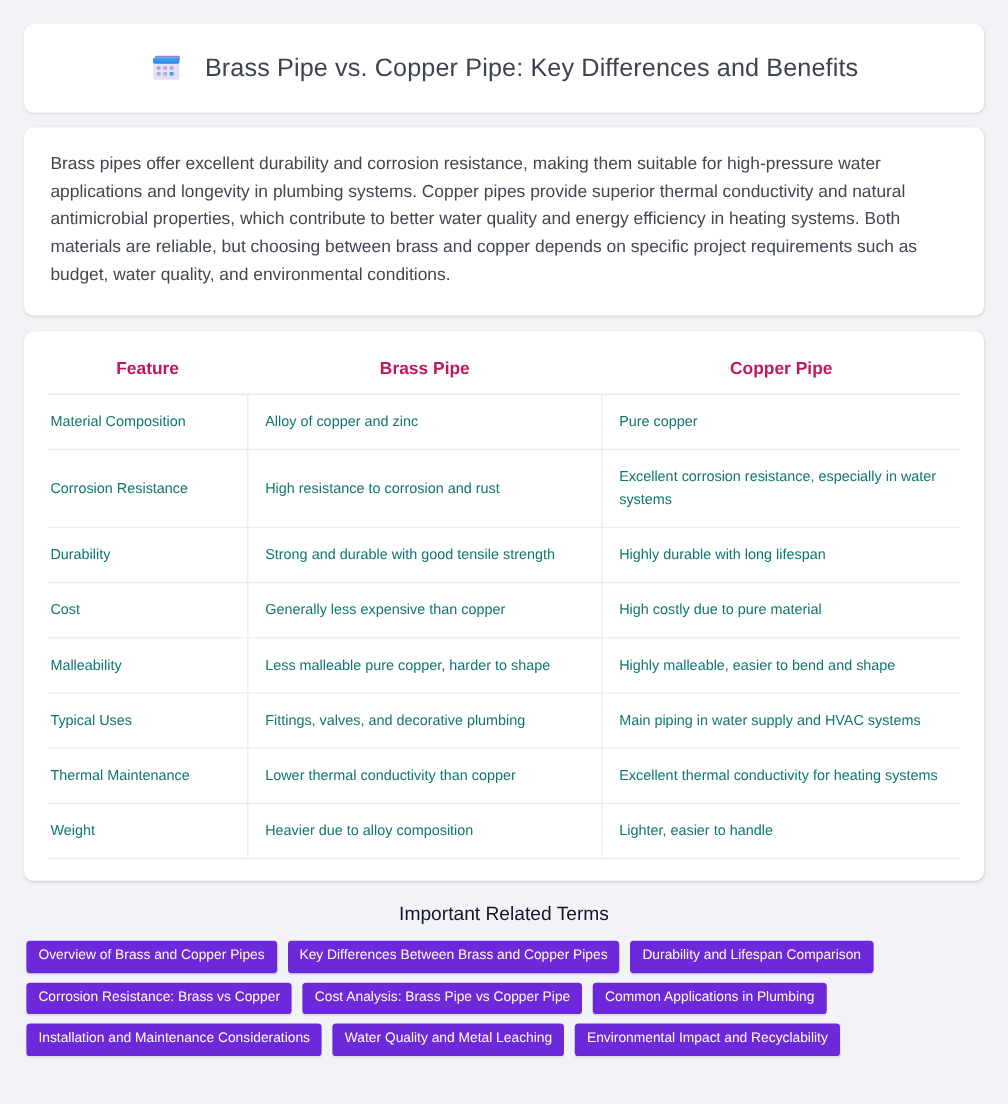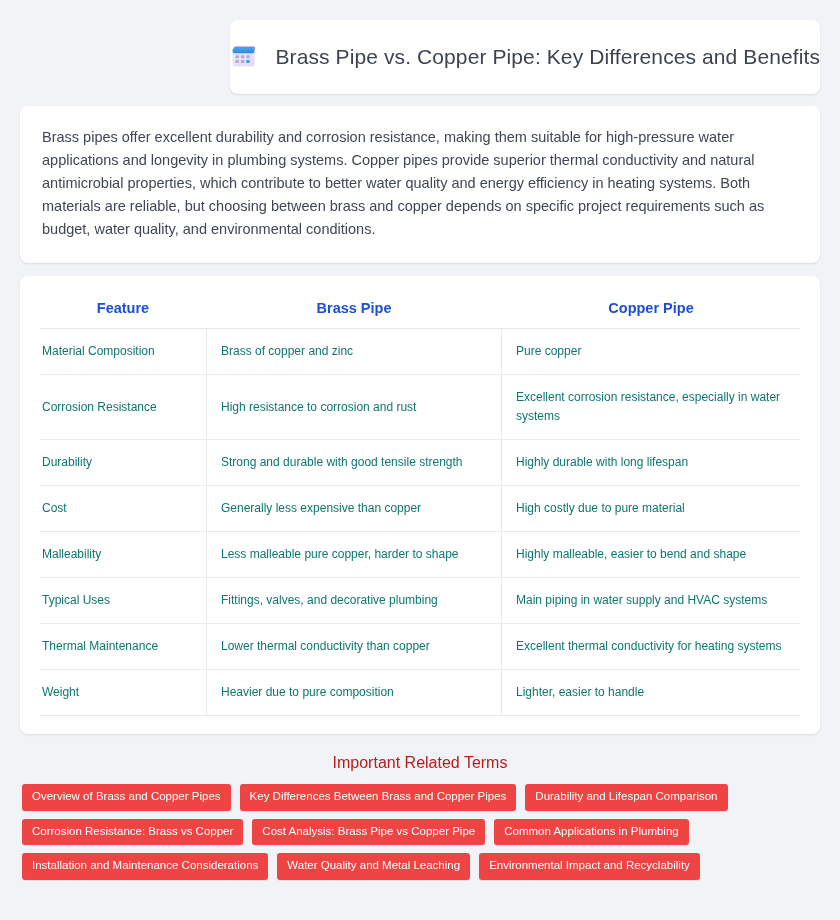--- a/index.html
+++ b/index.html
@@ -15,21 +15,20 @@
     -webkit-font-smoothing: antialiased;
     overflow: hidden;
   }
   .page {
     width: 840px;
     height: 732px;
     box-sizing: border-box;
     padding: 20px 20px 0 20px;
     display: flex;
     flex-direction: column;
-    align-items: flex-end;
   }
 
   
   .card {
     background: #ffffff;
     border-radius: 8px;
     box-shadow: 0 1px 2px rgba(16, 24, 40, 0.06), 0 1px 3px rgba(16, 24, 40, 0.05);
   }
 
   
@@ -80,21 +79,21 @@
     margin-bottom: 14px;
   }
   table.compare {
     width: 100%;
     border-collapse: collapse;
     table-layout: fixed;
   }
   table.compare th {
     font-size: 14.5px;
     font-weight: bold;
-    color: #1d4ed8;
+    color: #be185d;
     text-align: center;
     padding: 10px 8px 12px 8px;
     border-bottom: 1px solid #e3e6ea;
   }
   table.compare th.col-feature { width: 150px; }
   table.compare th.col-a { width: 278px; }
   table.compare th.col-b { width: auto; }
 
   table.compare td {
     font-size: 12px;
@@ -126,32 +125,32 @@
   }
 
   
   .related {
     flex: none;
     padding: 0 2px;
   }
   .related-title {
     text-align: center;
     font-size: 16px;
-    color: #b91c1c;
+    color: #0f172a;
     font-weight: 400;
     margin: 6px 0 12px 0;
   }
   .tag-wrap {
     display: flex;
     flex-wrap: wrap;
     gap: 8px 9px;
     align-content: flex-start;
   }
   .tag {
-    background: #ef4444;
+    background: #6d28d9;
     color: #ffffff;
     font-size: 11.5px;
     line-height: 1;
     padding: 7px 10px 8px 10px;
     border-radius: 3px;
     white-space: nowrap;
     box-shadow: 0 1px 1px rgba(16,24,40,0.08);
   }
 </style>
 </head>
@@ -197,21 +196,21 @@
       <thead>
         <tr>
           <th class="col-feature">Feature</th>
           <th class="col-a">Brass Pipe</th>
           <th class="col-b">Copper Pipe</th>
         </tr>
       </thead>
       <tbody>
         <tr>
           <td class="c-feature">Material Composition</td>
-          <td class="c-a">Brass of copper and zinc</td>
+          <td class="c-a">Alloy of copper and zinc</td>
           <td class="c-b">Pure copper</td>
         </tr>
         <tr>
           <td class="c-feature">Corrosion Resistance</td>
           <td class="c-a">High resistance to corrosion and rust</td>
           <td class="c-b">Excellent corrosion resistance, especially in water systems</td>
         </tr>
         <tr>
           <td class="c-feature">Durability</td>
           <td class="c-a">Strong and durable with good tensile strength</td>
@@ -232,21 +231,21 @@
           <td class="c-a">Fittings, valves, and decorative plumbing</td>
           <td class="c-b">Main piping in water supply and HVAC systems</td>
         </tr>
         <tr>
           <td class="c-feature">Thermal Maintenance</td>
           <td class="c-a">Lower thermal conductivity than copper</td>
           <td class="c-b">Excellent thermal conductivity for heating systems</td>
         </tr>
         <tr>
           <td class="c-feature">Weight</td>
-          <td class="c-a">Heavier due to pure composition</td>
+          <td class="c-a">Heavier due to alloy composition</td>
           <td class="c-b">Lighter, easier to handle</td>
         </tr>
       </tbody>
     </table>
   </div>
 
   <div class="related">
     <div class="related-title">Important Related Terms</div>
     <div class="tag-wrap">
       <span class="tag">Overview of Brass and Copper Pipes</span>

